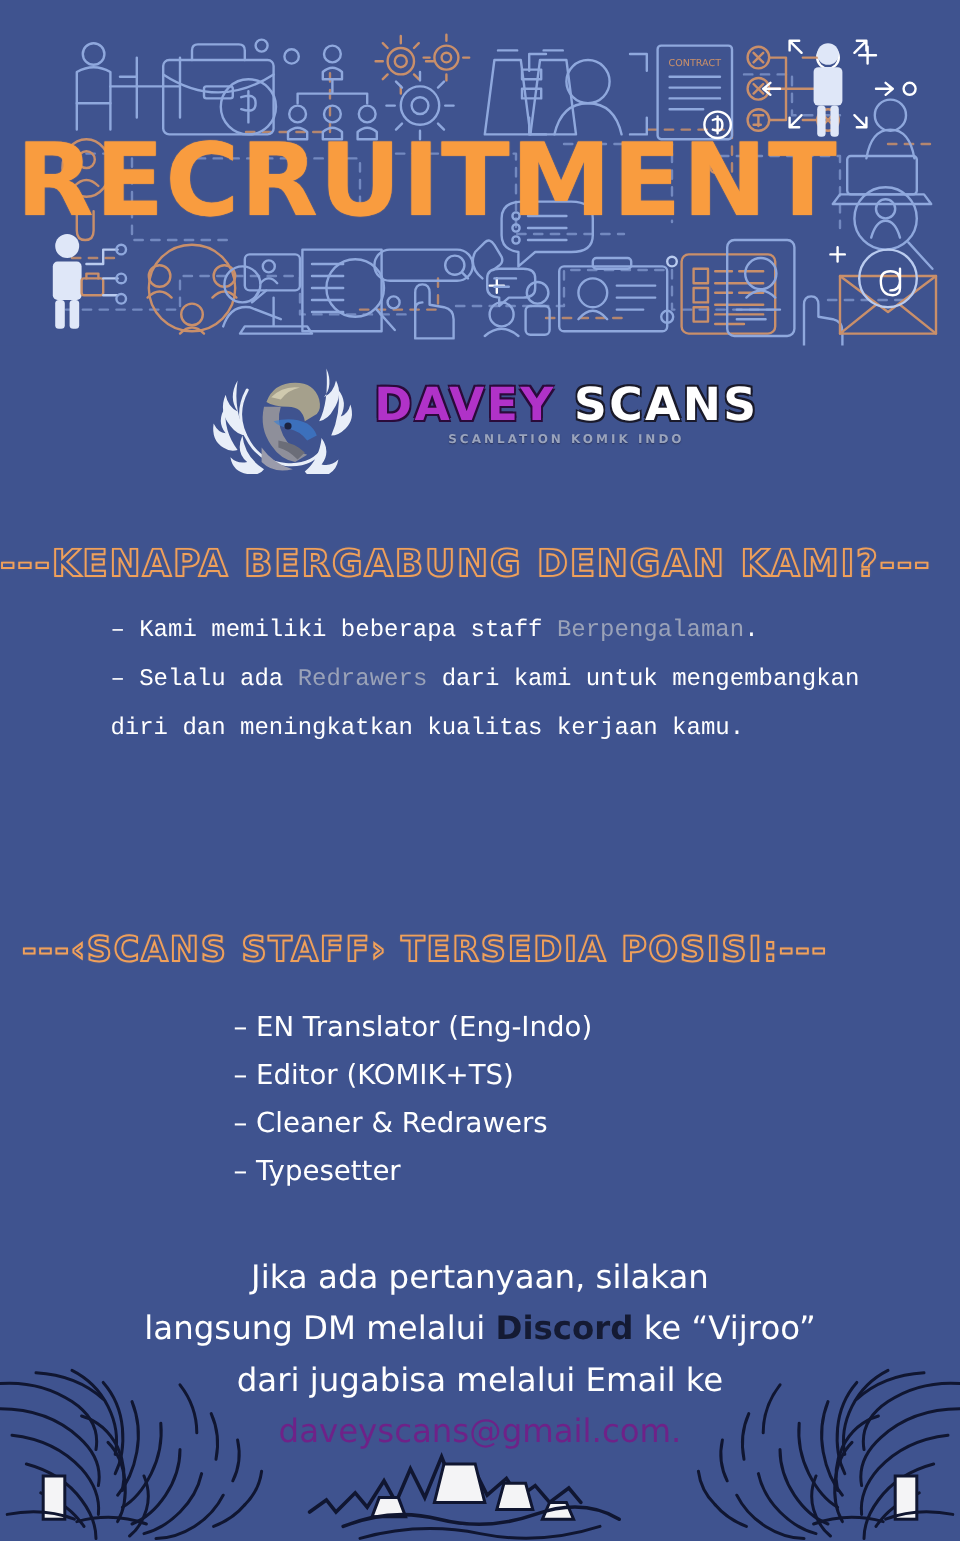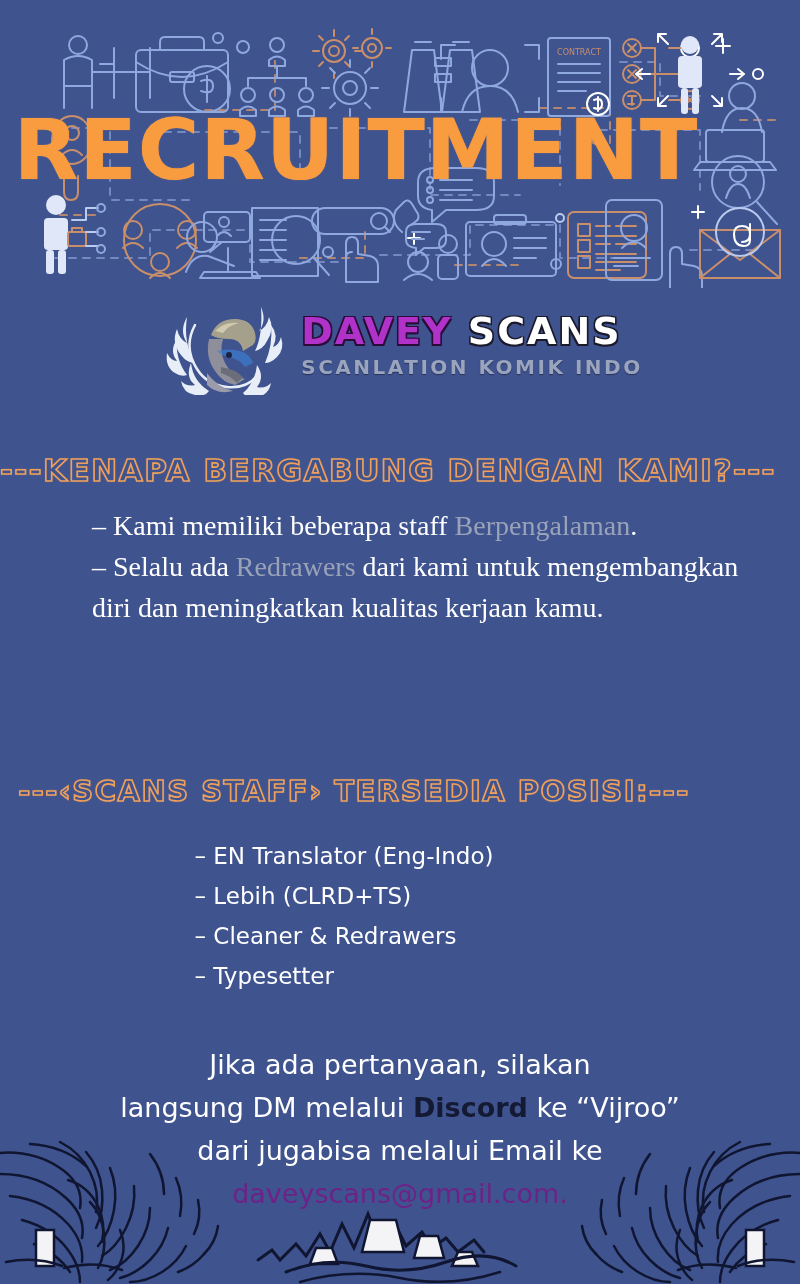--- a/index.html
+++ b/index.html
@@ -44,43 +44,43 @@
     text-shadow:-1.5px -1.5px 0 #2a0b3a, 1.5px -1.5px 0 #2a0b3a,
                 -1.5px 1.5px 0 #2a0b3a, 1.5px 1.5px 0 #2a0b3a;
   }
   .logo-scans {
     color:#ffffff;
     text-shadow:-1.5px -1.5px 0 #1a1a2a, 1.5px -1.5px 0 #1a1a2a,
                 -1.5px 1.5px 0 #1a1a2a, 1.5px 1.5px 0 #1a1a2a;
   }
   .logo-sub {
     font-family:"DejaVu Sans", sans-serif;
-    font-size:20px; font-weight:bold; letter-spacing:2.5px;
+    font-size:10px; font-weight:bold; letter-spacing:2.5px;
     color:#9aa4bd; text-align:center; margin-top:4px;
     text-shadow:0 1px 1px rgba(20,20,40,.5);
   }
 
   
   .section-heading {
     position:absolute; width:708px; text-align:center;
     font-family:"DejaVu Sans", sans-serif;
     font-weight:bold; font-size:31px; letter-spacing:1.5px;
     color:#3f538f;
     -webkit-text-stroke:1.6px #f0a05a;
     text-shadow:0 0 2px rgba(240,160,90,.8);
     white-space:nowrap;
   }
   #heading-why { top:452px; }
   #heading-positions { top:774px; font-size:29px; }
 
   
   .reasons {
     position:absolute; left:92px; top:505px; width:660px;
-    font-family:Liberation Serif, serif;
-    font-size:28px; line-height:41px; color:#ffffff;
+    font-family:Liberation Mono, monospace;
+    font-size:20px; line-height:41px; color:#ffffff;
   }
   .hl { color:#9aa2b8; }
   .dash { letter-spacing:0; }
 
   .positions {
     position:absolute; left:0; top:836px; width:688px;
     text-align:center;
     font-family:"DejaVu Sans", sans-serif;
     font-size:23px; line-height:40px; color:#ffffff;
   }
@@ -426,21 +426,21 @@
   <div>
     <span class="dash">–</span><span> Selalu ada </span><span class="hl">Redrawers</span><span> dari kami untuk mengembangkan diri dan meningkatkan kualitas kerjaan kamu.</span>
   </div>
 </div>
 
 <div class="section-heading" id="heading-positions">---‹SCANS STAFF› TERSEDIA POSISI:---</div>
 
 <div class="positions">
   <div class="positions-inner">
     <span class="pos-item">– EN Translator (Eng-Indo)</span>
-    <span class="pos-item">– Lebih (CLRD+TS)</span>
+    <span class="pos-item">– Editor (KOMIK+TS)</span>
     <span class="pos-item">– Cleaner &amp; Redrawers</span>
     <span class="pos-item">– Typesetter</span>
   </div>
 </div>
 
 <div class="contact">
   <div>Jika ada pertanyaan, silakan</div>
   <div>
     <span>langsung DM melalui </span><span class="discord">Discord</span><span> ke “Vijroo”</span>
   </div>

